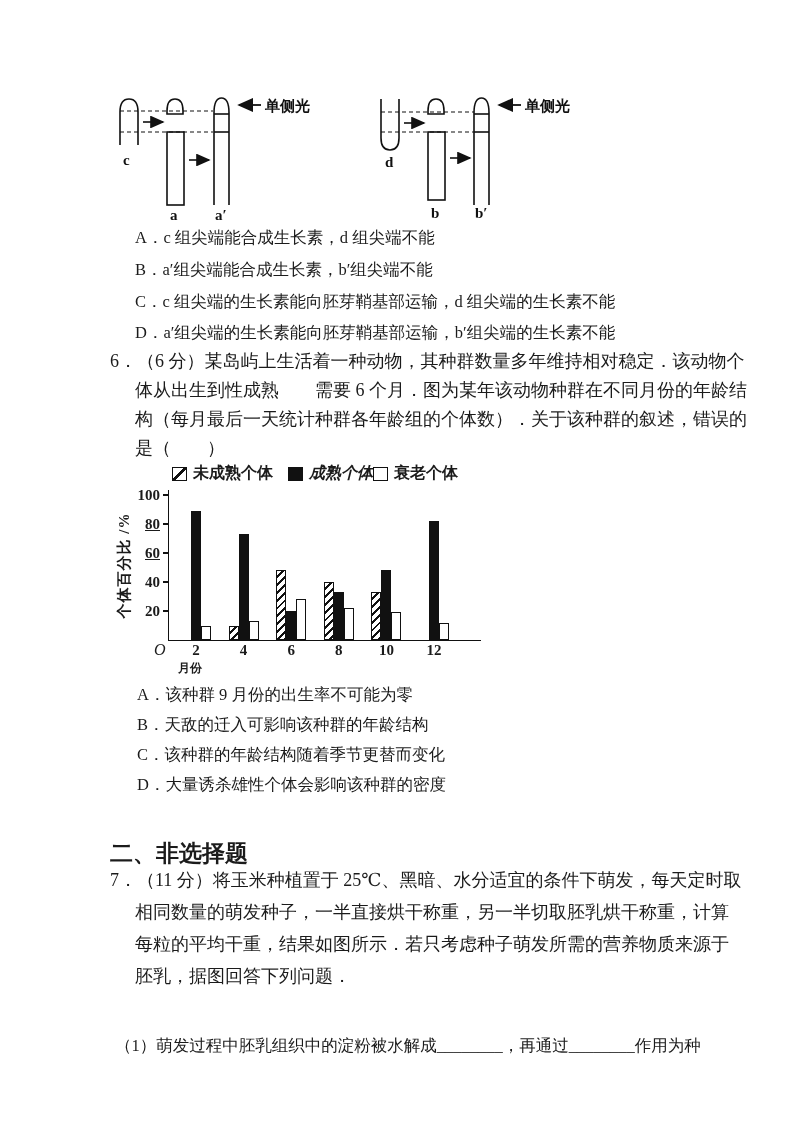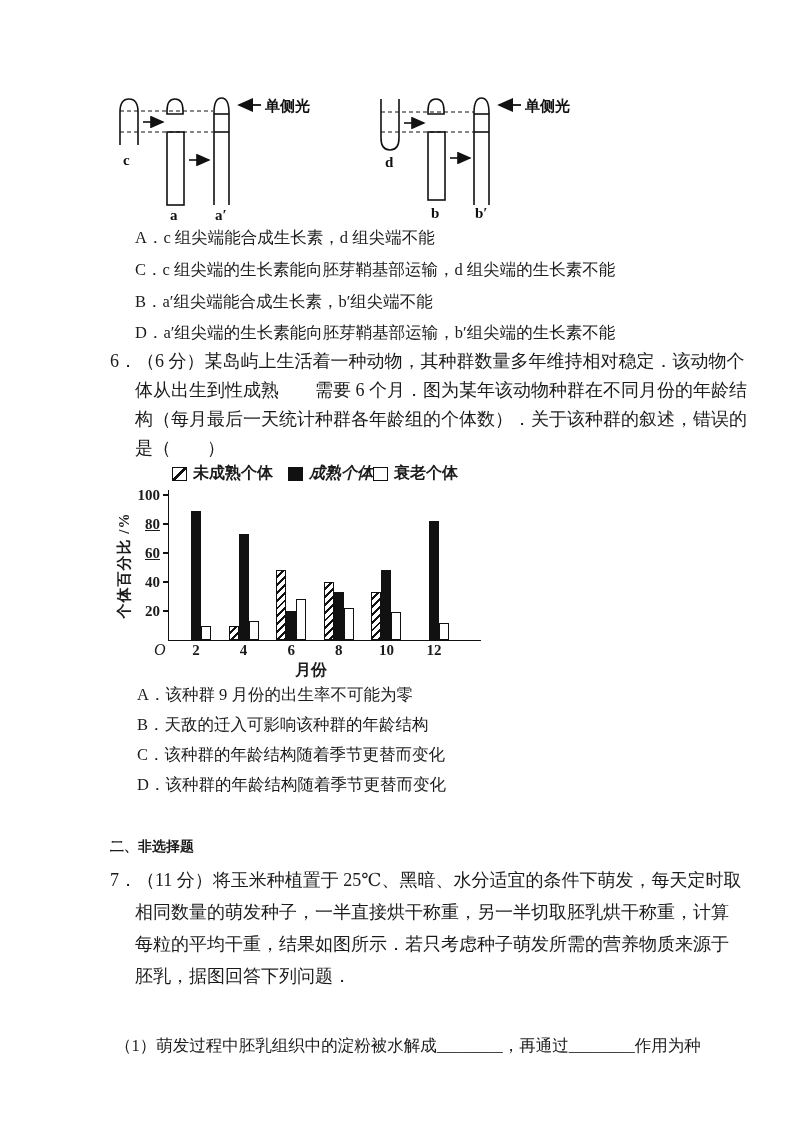--- a/index.html
+++ b/index.html
@@ -15,21 +15,21 @@
   .abs{position:absolute;}
   .para{
     font-size:18px;
     white-space:pre-line;
     padding-left:25px;
     text-indent:-25px;
     width:612px;
   }
   .opts{font-size:16.5px;}
   .opt{white-space:pre;}
-  .sec-title{font-size:14px;font-weight:bold;}
+  .sec-title{font-size:23px;font-weight:bold;}
   .subline{font-size:16.5px;white-space:pre;margin-top:39px;}
   .footer{
     left:0;top:1036px;width:793px;
     text-align:center;font-size:14.5px;color:#222;
   }
 
   
   .fig5{left:113px;top:92px;width:470px;height:140px;}
 
   
@@ -60,22 +60,22 @@
   }
   .xticklab{
     position:absolute;top:152px;width:28px;text-align:center;
     font-size:15px;font-weight:bold;
   }
   .bar{position:absolute;bottom:0;width:10px;border:1.3px solid #111;box-sizing:border-box;}
   .bar0{background:repeating-linear-gradient(135deg,#fff 0 3.5px,#111 3.5px 5.5px);}
   .bar1{background:#111;}
   .bar2{background:#fff;}
   .xlabel{
-    position:absolute;left:66px;top:200px;width:266px;text-align:center;
-    font-size:16px;font-weight:bold;
+    position:absolute;left:66px;top:200px;width:266px;
+    font-size:12px;font-weight:bold;
   }
   .origin{position:absolute;left:42px;top:181px;font-size:16px;font-style:italic;}
 </style>
 </head>
 <body>
 
 <div class="page">
 
   <div class="abs fig5">
     <svg width="470" height="140" viewBox="0 0 470 140">
@@ -118,22 +118,22 @@
         <text x="272" y="75">d</text>
         <text x="318" y="126">b</text>
         <text x="362" y="126">b′</text>
         <text x="412" y="19">单侧光</text>
       </g>
     </svg>
   </div>
 
   <div class="abs opts" style="left:135px;top:222px;line-height:31.8px;">
     <div class="opt">A．c 组尖端能合成生长素，d 组尖端不能</div>
+    <div class="opt">B．a′组尖端能合成生长素，b′组尖端不能</div>
     <div class="opt">C．c 组尖端的生长素能向胚芽鞘基部运输，d 组尖端的生长素不能</div>
-    <div class="opt">B．a′组尖端能合成生长素，b′组尖端不能</div>
     <div class="opt">D．a′组尖端的生长素能向胚芽鞘基部运输，b′组尖端的生长素不能</div>
   </div>
 
   <div class="abs para" style="left:110px;top:347px;line-height:29px;">6．（6 分）某岛屿上生活着一种动物，其种群数量多年维持相对稳定．该动物个
 体从出生到性成熟　　需要 6 个月．图为某年该动物种群在不同月份的年龄结
 构（每月最后一天统计种群各年龄组的个体数）．关于该种群的叙述，错误的
 是（　　）</div>
 
   <div class="abs chart">
     <div class="legend">
@@ -186,21 +186,21 @@
         <div class="bar bar2" style="left: 270px; height: 17.4px;"></div>
       </div>
     <div class="origin">O</div>
     <div class="xlabel">月份</div>
   </div>
 
   <div class="abs opts" style="left:137px;top:680px;line-height:30px;">
     <div class="opt">A．该种群 9 月份的出生率不可能为零</div>
     <div class="opt">B．天敌的迁入可影响该种群的年龄结构</div>
     <div class="opt">C．该种群的年龄结构随着季节更替而变化</div>
-    <div class="opt">D．该种群的年龄结构随着季节更替而变化</div>
+    <div class="opt">D．大量诱杀雄性个体会影响该种群的密度</div>
   </div>
 
   <div class="abs sec-title" style="left:110px;top:838px;">二、非选择题</div>
 
   <div class="abs para" style="left:110px;top:864px;line-height:32px;">7．（11 分）将玉米种植置于 25℃、黑暗、水分适宜的条件下萌发，每天定时取
 相同数量的萌发种子，一半直接烘干称重，另一半切取胚乳烘干称重，计算
 每粒的平均干重，结果如图所示．若只考虑种子萌发所需的营养物质来源于
 胚乳，据图回答下列问题．</div>
 
   <div class="abs subline" style="left:115px;top:996px;">（1）萌发过程中胚乳组织中的淀粉被水解成________，再通过________作用为种</div>

